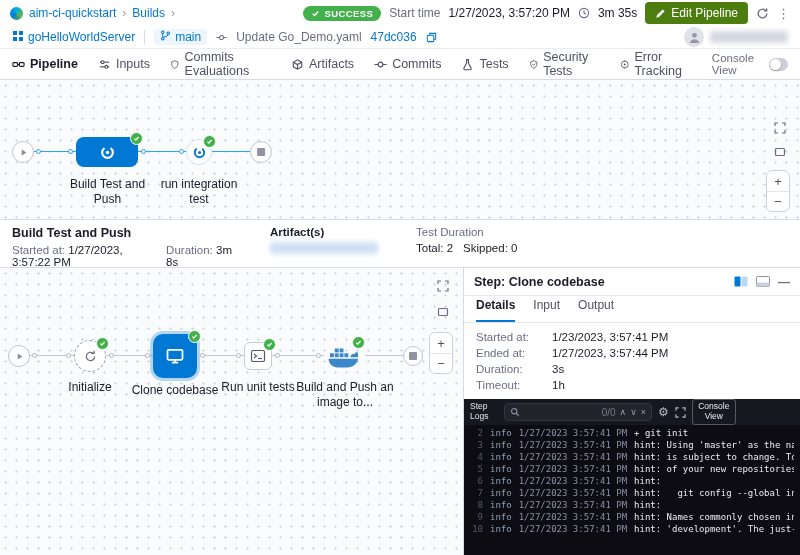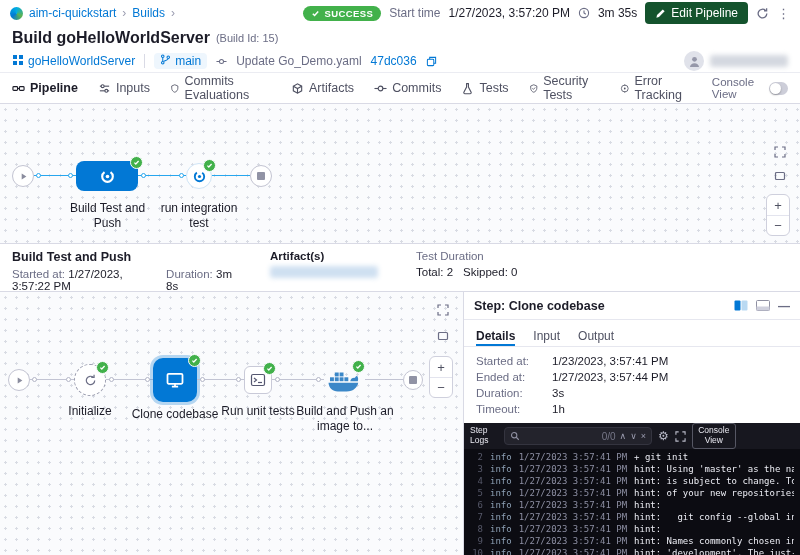--- a/index.html
+++ b/index.html
@@ -11,21 +11,21 @@
   
   .topbar{height:26px;display:flex;align-items:center;gap:6px;padding:0 10px;flex:0 0 auto}
   .proj-icon{width:13px;height:13px;border-radius:50%;background:conic-gradient(#00ade4,#5fb34e,#0278d5,#00ade4)}
   .crumb{color:#0278d5;font-size:12px;cursor:pointer}
   .crumb-sep{color:#9a9cb0;font-size:12px}
   .top-right{margin-left:auto;display:flex;align-items:center;gap:8px}
   .badge-success{display:inline-flex;align-items:center;gap:4px;background:#42b14b;color:#fff;font-size:9.5px;font-weight:bold;letter-spacing:.4px;border-radius:9px;padding:2px 8px}
   .muted{color:#6b6d85}
   .dark{color:#1c1c28}
   .iconbtn{color:#6b6d85;cursor:pointer;display:inline-flex;align-items:center}
-  .btn-primary{display:inline-flex;align-items:center;gap:5px;background:#14532d;color:#fff;border:none;height:22px;padding:0 10px;border-radius:4px;font-size:12px;font-family:inherit;cursor:pointer}
+  .btn-primary{display:inline-flex;align-items:center;gap:5px;background:#4d7c0f;color:#fff;border:none;height:22px;padding:0 10px;border-radius:4px;font-size:12px;font-family:inherit;cursor:pointer}
   .kebab{font-size:13px;color:#6b6d85;cursor:pointer}
 
   
   .title-row{height:24px;display:flex;align-items:center;gap:6px;padding:0 12px;flex:0 0 auto}
   .page-title{font-size:16px;font-weight:bold}
   .build-id{font-size:11px;color:#6b6d85}
   .meta-row{height:22px;display:flex;align-items:center;gap:9px;padding:0 12px;flex:0 0 auto}
   .meta-link{color:#0278d5;display:inline-flex;align-items:flex-start;gap:4px;cursor:pointer}
   .vdiv{width:1px;height:14px;background:#d9dae5}
   .chip{background:#eef6fd;border-radius:4px;padding:1px 6px}
@@ -77,21 +77,21 @@
   .sq-step{background:#fff;border:1px solid #c9cad8;border-radius:6px;display:flex;align-items:center;justify-content:center;cursor:pointer}
   .dashed-circle{border-radius:50%;background:#fff;border:1.5px dashed #9c9eb0;display:flex;align-items:center;justify-content:center;cursor:pointer}
   .selected-step{width:44px;height:44px;background:#0278d5;border-radius:10px;box-shadow:0 0 0 3px rgba(2,120,213,.28);display:flex;align-items:center;justify-content:center;cursor:pointer}
 
   
   .panel{width:336px;display:flex;flex-direction:column;background:#fff;min-height:0}
   .panel-header{height:28px;display:flex;align-items:center;padding:0 10px;border-bottom:1px solid #e6e7ef;flex:0 0 auto}
   .panel-title{font-size:12.5px;font-weight:bold}
   .panel-icons{margin-left:auto;display:flex;align-items:center;gap:8px}
   .ptabs{height:27px;display:flex;align-items:flex-end;gap:18px;padding:0 12px;border-bottom:1px solid #e6e7ef;flex:0 0 auto}
-  .ptab{font-size:12px;color:#4f5162;padding-bottom:1px;cursor:pointer;border-bottom:2px solid transparent}
+  .ptab{font-size:12px;color:#4f5162;padding-bottom:8px;cursor:pointer;border-bottom:2px solid transparent}
   .ptab.active{color:#1c1c28;font-weight:bold;border-bottom-color:#0278d5}
   .fields{padding:6px 12px;flex:0 0 auto}
   .frow{display:flex;height:16px;align-items:center;font-size:11.5px}
   .flabel{width:76px;color:#6b6d85}
   .fvalue{color:#1c1c28}
 
   
   .logs{flex:1;background:#0c0c12;display:flex;flex-direction:column;min-height:0}
   .log-header{height:26px;display:flex;align-items:center;gap:6px;padding:0 6px;background:#17171f;flex:0 0 auto}
   .log-title{font-size:8.5px;line-height:1.15;color:#e9e9f1;width:28px}
@@ -143,24 +143,20 @@
       </button>
       <span class="iconbtn">
         <svg width="13" height="13" viewBox="0 0 12 12">
             <path d="M10 6a4 4 0 11-1.2-2.8M9.8 1.2v2.4H7.4" fill="none" stroke="currentColor" stroke-width="1.2"></path>
           </svg>
       </span>
       <span class="kebab">⋮</span>
     </div>
   </div>
 
-  <div class="title-row">
-    <span class="page-title">Build goHelloWorldServer</span>
-    <span class="build-id">(Build Id: 15)</span>
-  </div>
 
   <div class="meta-row">
     <span class="meta-link">
       <svg width="12" height="12" viewBox="0 0 12 12">
           <rect x="1" y="1" width="4" height="4" fill="currentColor"></rect>
           <rect x="7" y="1" width="4" height="4" fill="currentColor"></rect>
           <rect x="1" y="7" width="4" height="4" fill="currentColor"></rect>
           <rect x="7" y="7" width="4" height="4" fill="currentColor"></rect>
         </svg>
       <span>goHelloWorldServer</span>

